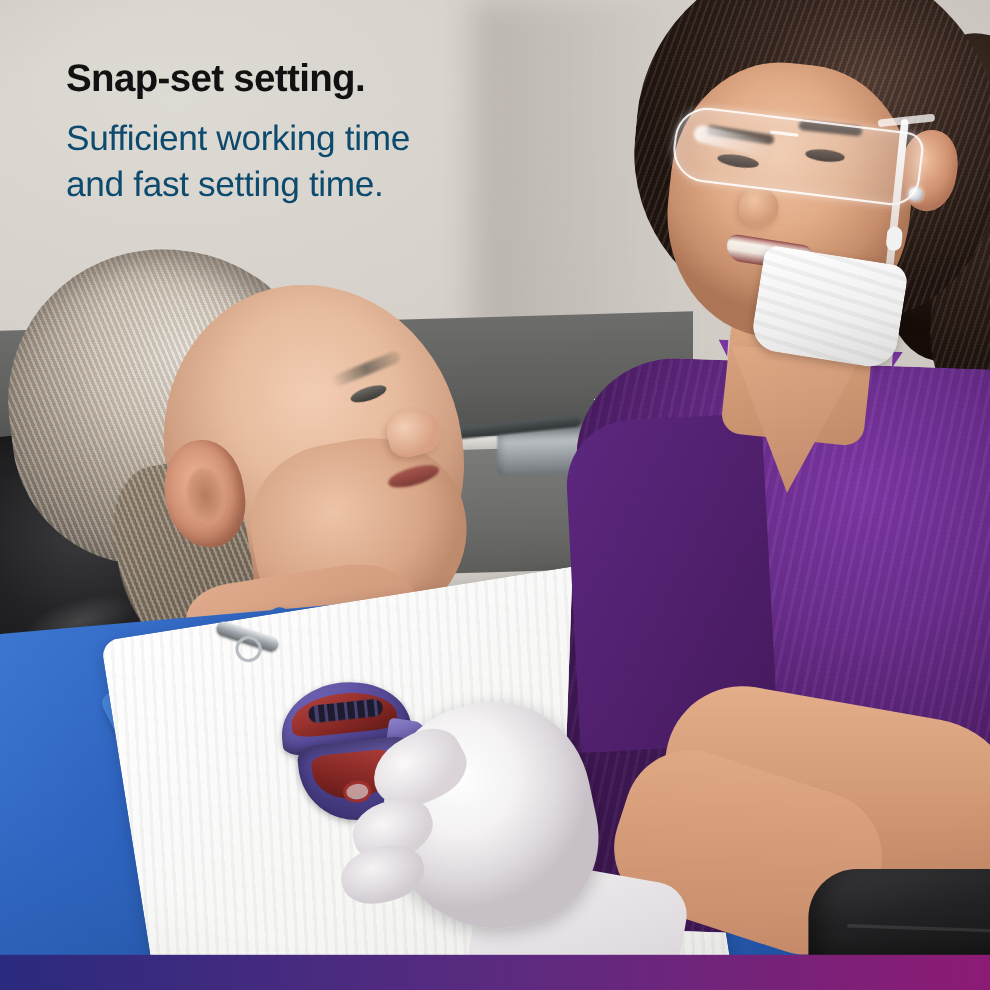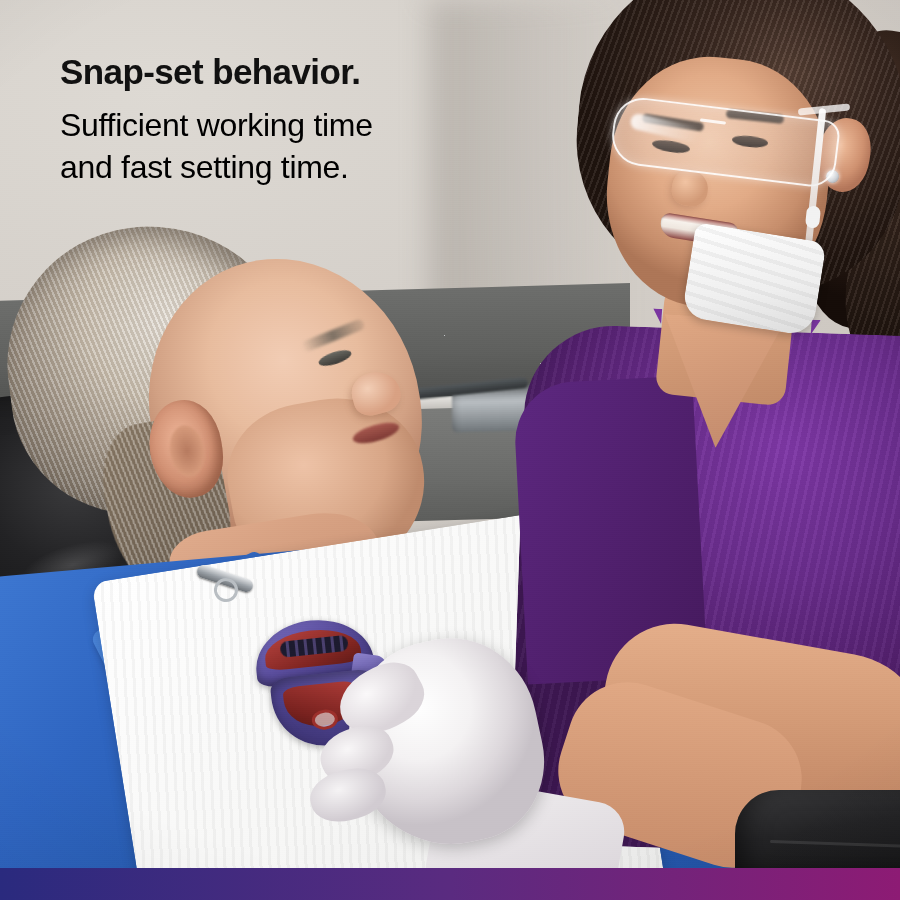--- a/index.html
+++ b/index.html
@@ -603,20 +603,20 @@
     <div class="glove-palm"></div>
     <div class="glove-thumb"></div>
     <div class="glove-f1"></div>
     <div class="glove-f2"></div>
 
     <div class="vignette"></div>
     <div class="grain"></div>
   </div>
 
   <div class="copy">
-    <h1 class="headline" style="color: rgb(17, 17, 17);">Snap-set behavior.</h1>
-    <p class="subcopy" style="color: #000000;">Sufficient working time
+    <h1 class="headline" style="color: rgb(17, 17, 17);">Snap-set setting.</h1>
+    <p class="subcopy" style="color: #0c4a6e;">Sufficient working time
 and fast setting time.</p>
   </div>
 
   <div class="brandbar" style="height: 32px; background: linear-gradient(90deg, rgb(42, 42, 126) 0%, rgb(90, 43, 128) 50%, rgb(141, 27, 116) 100%);"></div>
 
 </div>
 
 </body></html>

